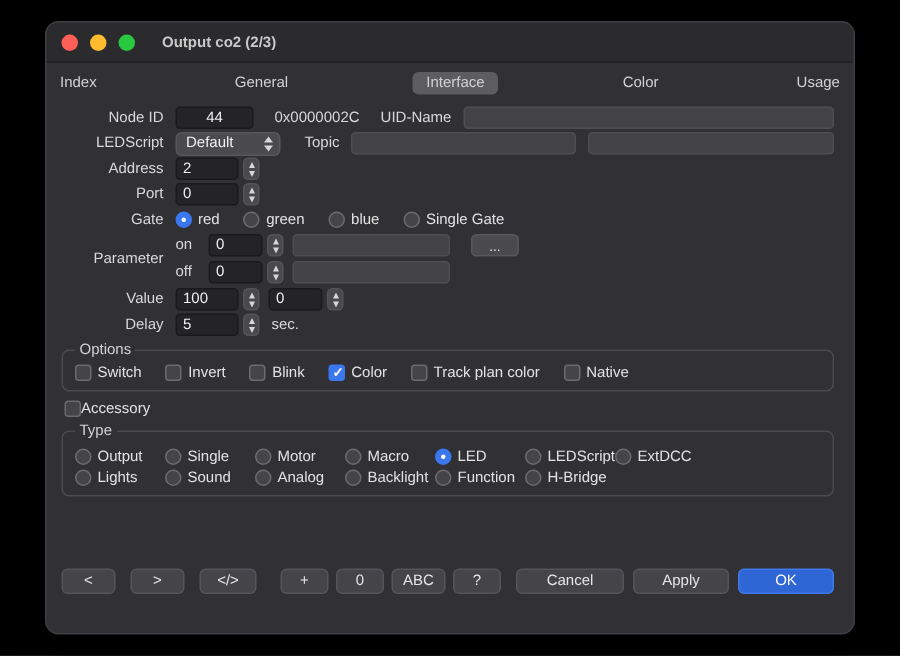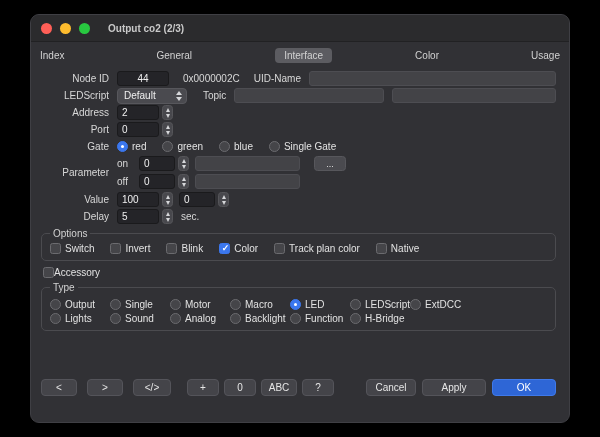--- a/index.html
+++ b/index.html
@@ -57,21 +57,21 @@
   
   .mini{width:30px;height:13px;margin-left:14px;background:#4a4a4f;border:1px solid #57575c;border-radius:3.5px;font-size:9px;color:#e6e6e6;display:flex;align-items:center;justify-content:center}
   
   .pblock{display:flex;align-items:center;margin-bottom:3px}
   .pcol{display:flex;flex-direction:column;gap:3px}
   .prow{display:flex;align-items:center;height:15px}
   .sub{width:18px;text-align:left;margin-right:4px;font-size:10px;color:#d8d8d8}
   
   .footer{position:absolute;left:10px;right:13px;bottom:26px;display:flex;align-items:center}
   .btn{height:17px;background:#444449;border:1px solid #54545a;border-radius:4px;color:#e6e6e6;font-size:10px;display:flex;align-items:center;justify-content:center;box-sizing:border-box;flex:none}
-  .b36{width:36px}.b38{width:38px}.b32{width:32px}.b50{width:50px}.b46{width:64px}
+  .b36{width:36px}.b38{width:38px}.b32{width:32px}.b50{width:72px}.b46{width:64px}
   .m10{margin-left:10px}.m16{margin-left:16px}.m5{margin-left:5px}.m6{margin-left:6px}.mauto{margin-left:auto}
   .btn.primary{background:#2e66d6;border-color:#3f79ea;color:#fff}
   .ml8{margin-left:8px}.ml14{margin-left:14px}.ml16{margin-left:16px}.ml6{margin-left:6px}
 </style>
 </head>
 <body>
 
 <div class="window">
 
   <div class="titlebar">

